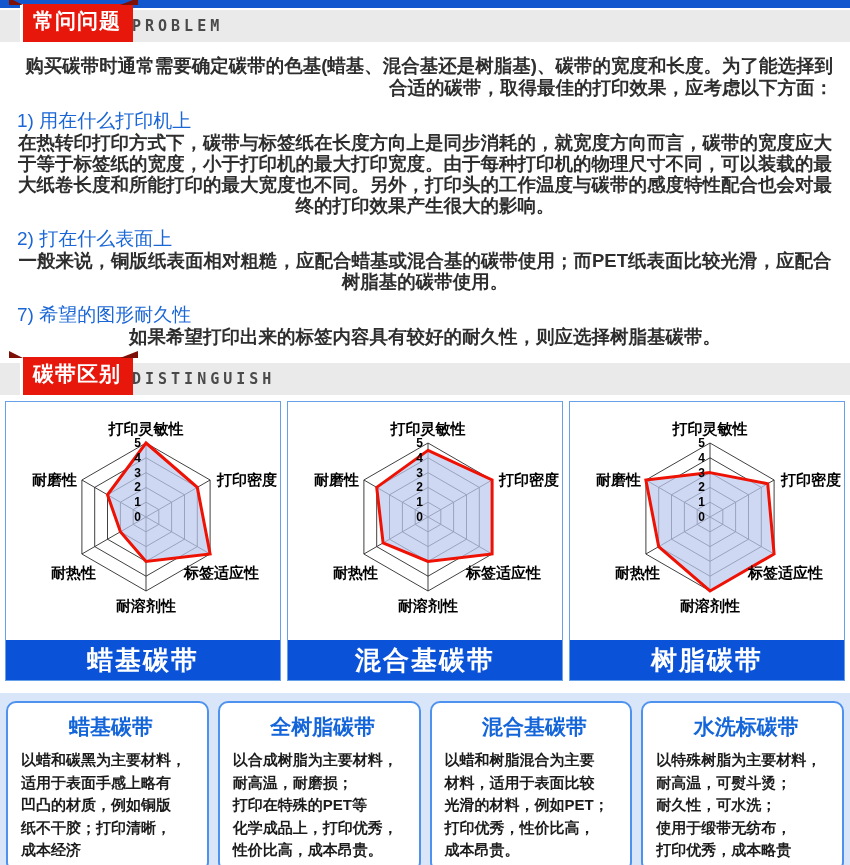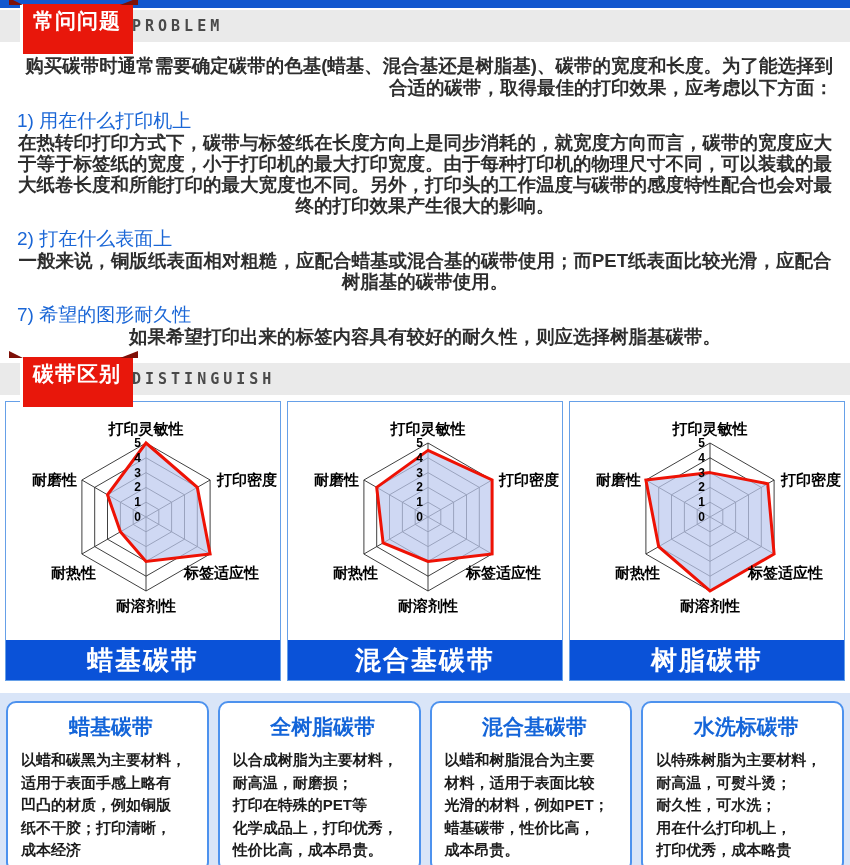--- a/index.html
+++ b/index.html
@@ -7,21 +7,21 @@
     width:850px;height:865px;overflow:hidden;background:#ffffff;
     font-family:"Liberation Sans",sans-serif;color:#303030;
     -webkit-font-smoothing:antialiased;
   }
   .topbar{height:8px;background:#1257CE;}
   
   .strip{position:relative;height:32px;background:#EAEAEA;margin-top:2px;}
   .badge{
     position:absolute;left:20px;top:-6px;background:#E8170B;color:#fff;
     font-size:21px;font-weight:bold;line-height:34px;height:38px;
-    padding:0 12px 12px 10px;border-left:3px solid #fff;letter-spacing:1px;
+    padding:0 12px 0 10px;border-left:3px solid #fff;letter-spacing:1px;
   }
   .fold-l{position:absolute;left:-14px;top:-6px;width:14px;height:7px;background:#7E0F07;
     clip-path:polygon(0 0,100% 100%,0 100%);}
   .fold-r{position:absolute;right:-5px;top:-6px;width:18px;height:7px;background:#7E0F07;
     clip-path:polygon(100% 0,100% 100%,0 100%);}
   .tag{
     display:inline-block;padding-left:132px;line-height:33px;color:#4A4A4A;
     font-family:"DejaVu Sans Mono",monospace;font-weight:bold;font-size:15px;letter-spacing:4px;
   }
   
@@ -197,24 +197,24 @@
 耐高温，耐磨损；
 打印在特殊的PET等
 化学成品上，打印优秀，
 性价比高，成本昂贵。</div>
   </div>
   <div class="card">
     <div class="card-title">混合基碳带</div>
     <div class="card-body">以蜡和树脂混合为主要
 材料，适用于表面比较
 光滑的材料，例如PET；
-蜡基碳带，性价比高，
+打印优秀，性价比高，
 成本昂贵。</div>
   </div>
   <div class="card">
     <div class="card-title">水洗标碳带</div>
     <div class="card-body">以特殊树脂为主要材料，
 耐高温，可熨斗烫；
 耐久性，可水洗；
-用在什么打印机上，
+使用于缎带无纺布，
 打印优秀，成本略贵</div>
   </div>
 </div>
 
 </body></html>

